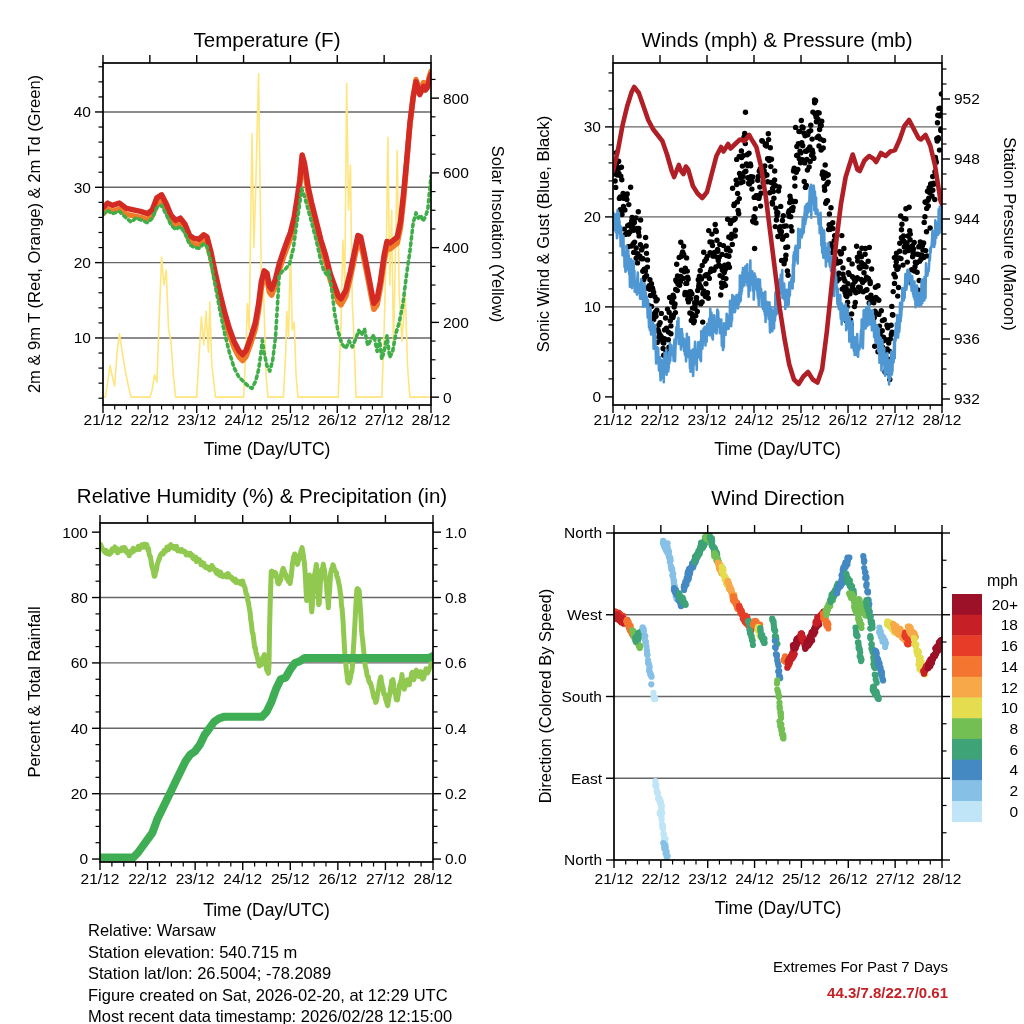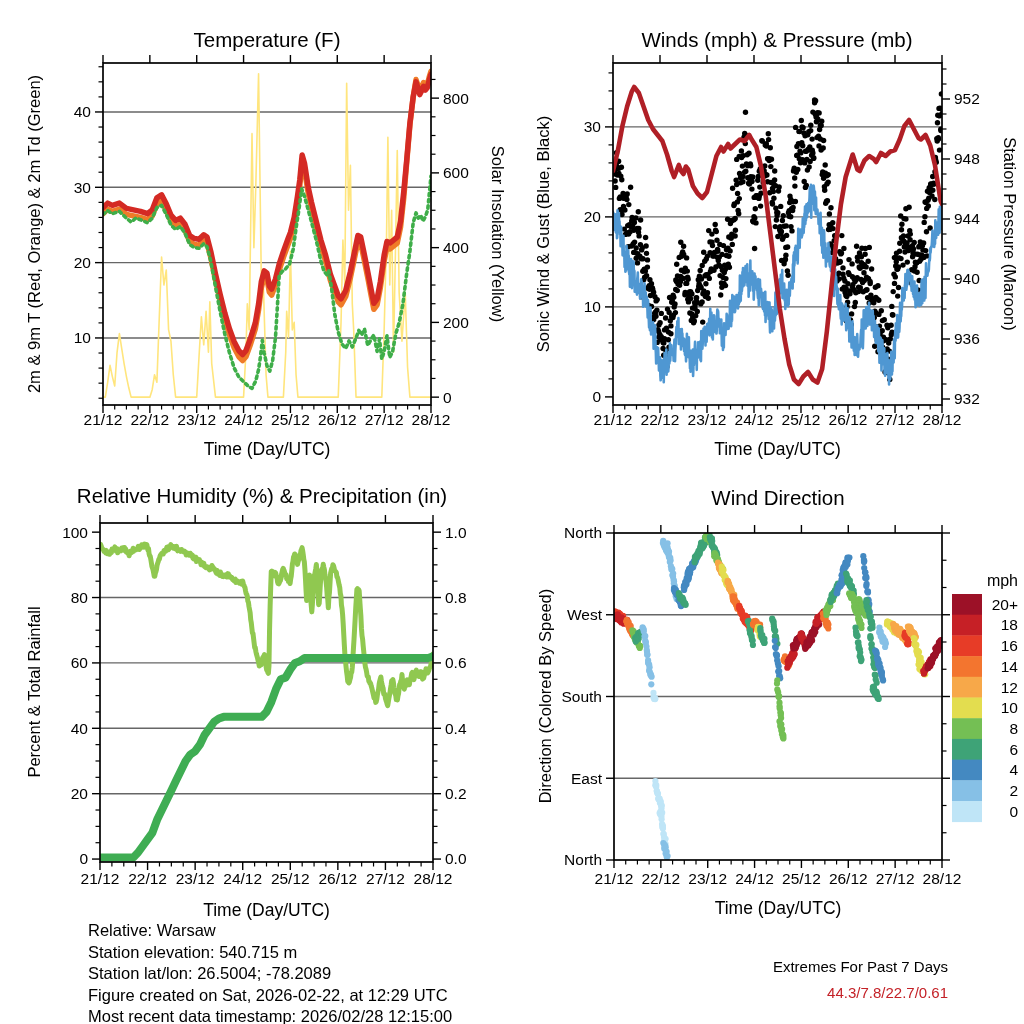--- a/index.html
+++ b/index.html
@@ -2,21 +2,21 @@
 <html><head>
 <meta charset="utf-8">
 <style>
   html,body{margin:0;padding:0;background:#fff;}
   #fig{position:relative;width:1024px;height:1024px;background:#fff;overflow:hidden;
        font-family:"Liberation Sans",sans-serif;}
   #chart-svg{position:absolute;left:0;top:0;}
   #chart-svg text{font-family:"Liberation Sans",sans-serif;fill:#000;}
   .footer-left{position:absolute;left:88px;top:920px;font-size:16.5px;line-height:21.6px;color:#000;}
   .footer-right{position:absolute;right:76px;top:934px;text-align:right;font-size:15px;line-height:26px;color:#000;margin-top:20px;}
-  .extremes-values{font-weight:normal;}
+  .extremes-values{font-weight:bold;}
 </style>
 </head>
 <body>
 
 <div id="fig">
   <svg id="chart-svg" width="1024" height="1024" viewBox="0 0 1024 1024">
       <g>
         <g>
           <line x1="103" y1="337.95594713656385" x2="431" y2="337.95594713656385" stroke="#666" stroke-width="1.4"></line>
           <line x1="103" y1="262.62555066079295" x2="431" y2="262.62555066079295" stroke="#666" stroke-width="1.4"></line>
@@ -2831,21 +2831,21 @@
           <rect x="952" y="801" width="30" height="21.099999999999998" fill="#bfe5f7"></rect>
           <text x="1018" y="811.35" font-size="15.5" text-anchor="end" dy="0.35em">0</text>
         </g>
       </g>
     </svg>
 
   <div class="footer-left">
     <div>Relative: Warsaw</div>
     <div>Station elevation: 540.715 m</div>
     <div>Station lat/lon: 26.5004; -78.2089</div>
-    <div>Figure created on Sat, 2026-02-22, at 12:29 UTC</div>
+    <div>Figure created on Sat, 2026-02-20, at 12:29 UTC</div>
     <div>Most recent data timestamp: 2026/02/28 12:15:00</div>
   </div>
 
   <div class="footer-right">
     <div>Extremes For Past 7 Days</div>
     <div class="extremes-values" style="color: rgb(196, 33, 39);">44.3/7.8/22.7/0.61</div>
   </div>
 </div>
 
 </body></html>

